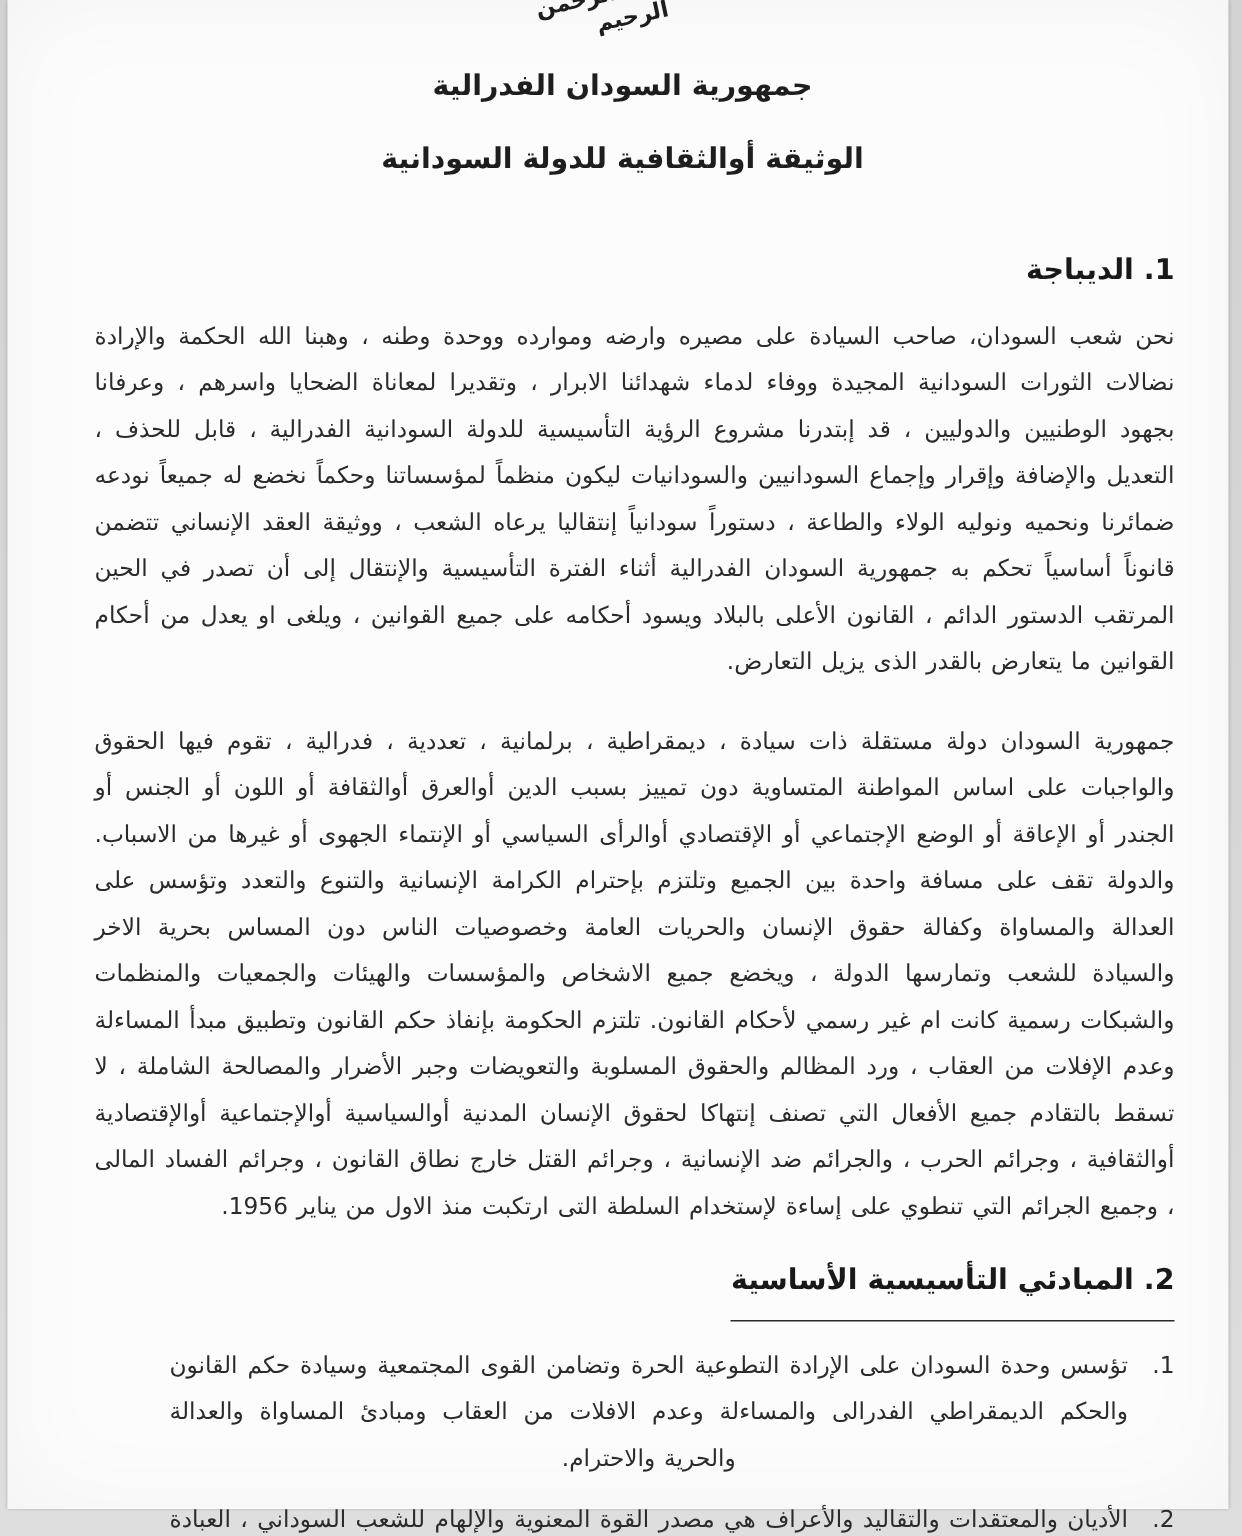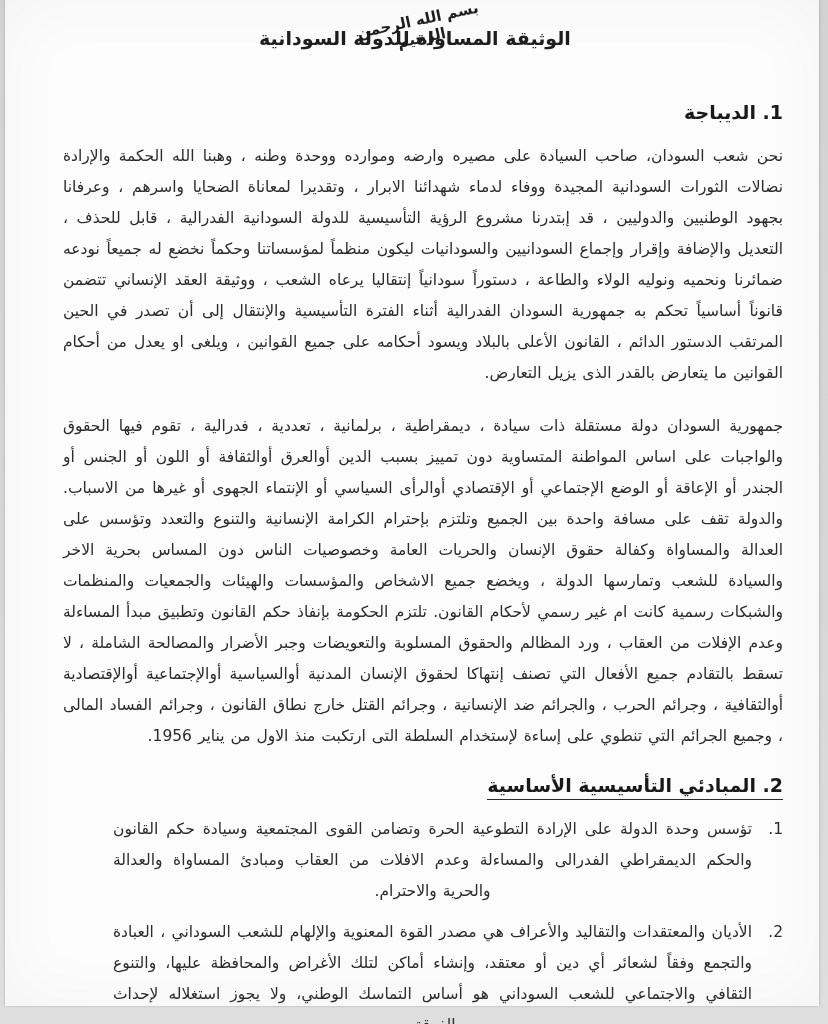--- a/index.html
+++ b/index.html
@@ -64,21 +64,21 @@
     font-size: 19px;
     font-weight: 700;
     color: #191919;
   }
   .section-heading.underlined {
     margin-top: 22px;
   }
   .section-heading.underlined .hd {
     display: inline-block;
     border-bottom: 1.5px solid #2a2a2a;
-    padding-bottom: 3px;
+    padding-bottom: 16px;
   }
   .body-par {
     margin: 18px 0 0 16px;
     font-size: 15.5px;
     line-height: 31px;
     text-align: justify;
     color: #2b2b2b;
     word-spacing: 1px;
   }
   .body-par.second { margin-top: 22px; }
@@ -110,40 +110,41 @@
 </style>
 </head>
 <body>
 
 <div class="scan">
   <div class="page">
     <div class="content">
 
       <div class="bismillah">بسم الله الرحمن الرحيم</div>
 
+      <div class="country-title">جمهورية السودان الفدرالية</div>
 
-      <div class="document-title">الوثيقة المساواة للدولة السودانية</div>
+      <div class="document-title">الوثيقة أوالثقافية للدولة السودانية</div>
 
       <div class="section-heading">
         <span class="hd">1. الديباجة</span>
       </div>
 
       <p class="body-par">نحن شعب السودان، صاحب السيادة على مصيره وارضه وموارده ووحدة وطنه ، وهبنا الله الحكمة والإرادة نضالات الثورات السودانية المجيدة  ووفاء لدماء شهدائنا الابرار ، وتقديرا لمعاناة الضحايا واسرهم ، وعرفانا بجهود الوطنيين والدوليين ، قد إبتدرنا مشروع الرؤية التأسيسية للدولة السودانية الفدرالية ، قابل للحذف ، التعديل والإضافة وإقرار وإجماع السودانيين والسودانيات ليكون منظماً لمؤسساتنا وحكماً نخضع له جميعاً نودعه ضمائرنا ونحميه ونوليه الولاء والطاعة ، دستوراً سودانياً إنتقاليا يرعاه الشعب ، ووثيقة العقد الإنساني تتضمن قانوناً أساسياً تحكم به جمهورية السودان الفدرالية أثناء الفترة التأسيسية والإنتقال إلى أن تصدر في الحين المرتقب الدستور الدائم ، القانون الأعلى بالبلاد ويسود أحكامه على جميع القوانين ، ويلغى او يعدل من أحكام القوانين ما يتعارض بالقدر الذى يزيل التعارض.</p>
 
       <p class="body-par second">جمهورية السودان دولة مستقلة ذات سيادة ، ديمقراطية ، برلمانية  ، تعددية ، فدرالية ، تقوم فيها الحقوق والواجبات على اساس المواطنة المتساوية دون تمييز بسبب الدين أوالعرق أوالثقافة أو اللون أو الجنس أو الجندر أو الإعاقة أو الوضع الإجتماعي أو الإقتصادي أوالرأى السياسي  أو الإنتماء الجهوى أو غيرها من الاسباب. والدولة تقف على مسافة واحدة بين الجميع وتلتزم بإحترام الكرامة الإنسانية والتنوع والتعدد وتؤسس على العدالة والمساواة وكفالة حقوق الإنسان والحريات العامة وخصوصيات الناس دون المساس بحرية الاخر والسيادة للشعب وتمارسها الدولة ، ويخضع جميع الاشخاص والمؤسسات والهيئات والجمعيات والمنظمات والشبكات رسمية كانت ام غير رسمي لأحكام القانون. تلتزم الحكومة بإنفاذ حكم القانون وتطبيق مبدأ المساءلة وعدم الإفلات من العقاب ، ورد المظالم والحقوق المسلوبة والتعويضات وجبر الأضرار والمصالحة الشاملة ، لا تسقط بالتقادم جميع الأفعال التي تصنف إنتهاكا لحقوق الإنسان المدنية أوالسياسية أوالإجتماعية أوالإقتصادية أوالثقافية ، وجرائم الحرب ، والجرائم ضد الإنسانية ، وجرائم القتل خارج نطاق القانون ، وجرائم الفساد المالى ، وجميع الجرائم التي تنطوي على إساءة لإستخدام السلطة  التى ارتكبت منذ الاول من يناير 1956.</p>
 
       <div class="section-heading underlined">
         <span class="hd">2. المبادئي التأسيسية الأساسية</span>
       </div>
 
       <div class="principles-list">
 
         <div class="p-item">
           <span class="marker">1.</span>
-          <span class="item-text">تؤسس وحدة الدولة على الإرادة التطوعية الحرة وتضامن القوى المجتمعية وسيادة حكم القانون والحكم الديمقراطي الفدرالى والمساءلة وعدم الافلات من العقاب ومبادئ المساواة والعدالة والحرية والاحترام.</span>
+          <span class="item-text">تؤسس وحدة السودان على الإرادة التطوعية الحرة وتضامن القوى المجتمعية وسيادة حكم القانون والحكم الديمقراطي الفدرالى والمساءلة وعدم الافلات من العقاب ومبادئ المساواة والعدالة والحرية والاحترام.</span>
         </div>
 
         <div class="p-item">
           <span class="marker">2.</span>
           <span class="item-text">الأديان والمعتقدات والتقاليد والأعراف هي مصدر القوة المعنوية والإلهام للشعب السوداني ، العبادة والتجمع وفقاً لشعائر أي دين أو معتقد، وإنشاء أماكن لتلك الأغراض والمحافظة عليها، والتنوع الثقافي والاجتماعي للشعب السوداني هو أساس التماسك الوطني، ولا يجوز استغلاله لإحداث الفرقة،</span>
         </div>
 
       </div>
 
     </div>

